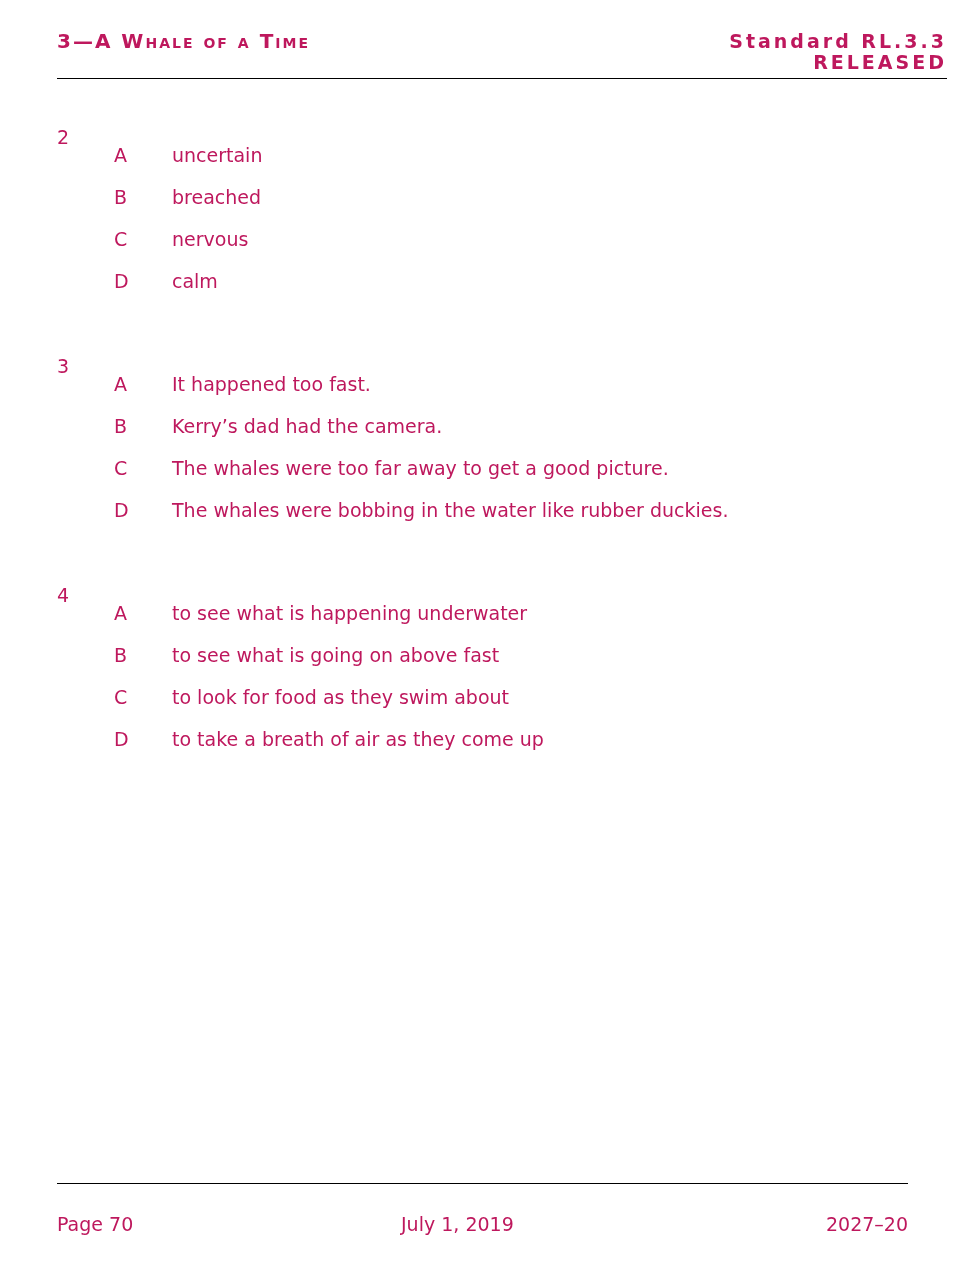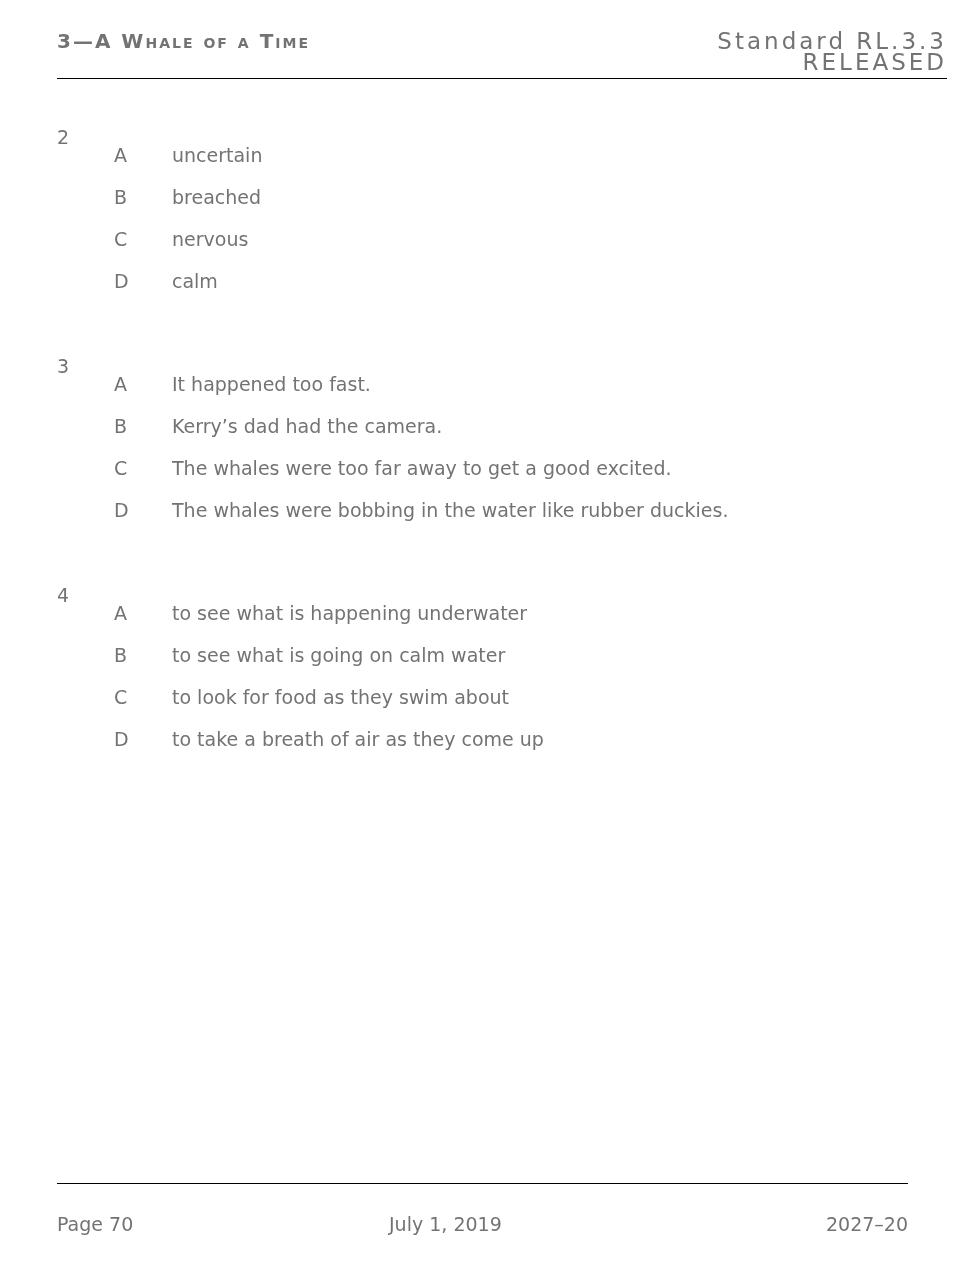--- a/index.html
+++ b/index.html
@@ -3,21 +3,21 @@
 <meta charset="utf-8">
 <style>
   * { margin: 0; padding: 0; box-sizing: border-box; }
   html, body { background: #ffffff; }
   .page {
     position: relative;
     width: 979px;
     height: 1266px;
     background: #ffffff;
     font-family: "DejaVu Sans", sans-serif;
-    color: #737373;
+    color: #be185d;
     overflow: hidden;
   }
 
   
   .header {
     position: absolute;
     left: 57px;
     right: 32px;
     top: 0;
     padding-top: 31px;
@@ -30,22 +30,22 @@
   .header-title {
     font-size: 20px;
     font-weight: bold;
     font-variant: small-caps;
     letter-spacing: 2px;
     line-height: 21px;
     white-space: nowrap;
   }
   .header-right {
     text-align: right;
-    font-weight: normal;
-    font-size: 23px;
+    font-weight: bold;
+    font-size: 19px;
     letter-spacing: 3px;
     line-height: 21px;
     white-space: nowrap;
   }
 
   
   .content {
     position: absolute;
     left: 57px;
     top: 80px;
@@ -76,21 +76,21 @@
     font-size: 19px;
     line-height: 24px;
   }
   .footer-row {
     position: relative;
     display: flex;
     justify-content: space-between;
   }
   .footer-date {
     position: absolute;
-    left: 332px;
+    left: 344px;
     top: 0;
   }
 </style>
 </head>
 <body>
 
 <div class="page">
 
   <div class="header">
     <div class="header-title">3—A Whale of a Time</div>
@@ -130,39 +130,39 @@
         <div class="option">
           <div class="opt-letter">A</div>
           <div class="opt-text">It happened too fast.</div>
         </div>
         <div class="option">
           <div class="opt-letter">B</div>
           <div class="opt-text">Kerry’s dad had the camera.</div>
         </div>
         <div class="option">
           <div class="opt-letter">C</div>
-          <div class="opt-text">The whales were too far away to get a good excited.</div>
+          <div class="opt-text">The whales were too far away to get a good picture.</div>
         </div>
         <div class="option">
           <div class="opt-letter">D</div>
           <div class="opt-text">The whales were bobbing in the water like rubber duckies.</div>
         </div>
       </div>
     </div>
 
     <div class="question">
       <div class="q-num">4</div>
       <div class="q-body">
         <div class="option">
           <div class="opt-letter">A</div>
           <div class="opt-text">to see what is happening underwater</div>
         </div>
         <div class="option">
           <div class="opt-letter">B</div>
-          <div class="opt-text">to see what is going on calm water</div>
+          <div class="opt-text">to see what is going on above fast</div>
         </div>
         <div class="option">
           <div class="opt-letter">C</div>
           <div class="opt-text">to look for food as they swim about</div>
         </div>
         <div class="option">
           <div class="opt-letter">D</div>
           <div class="opt-text">to take a breath of air as they come up</div>
         </div>
       </div>

